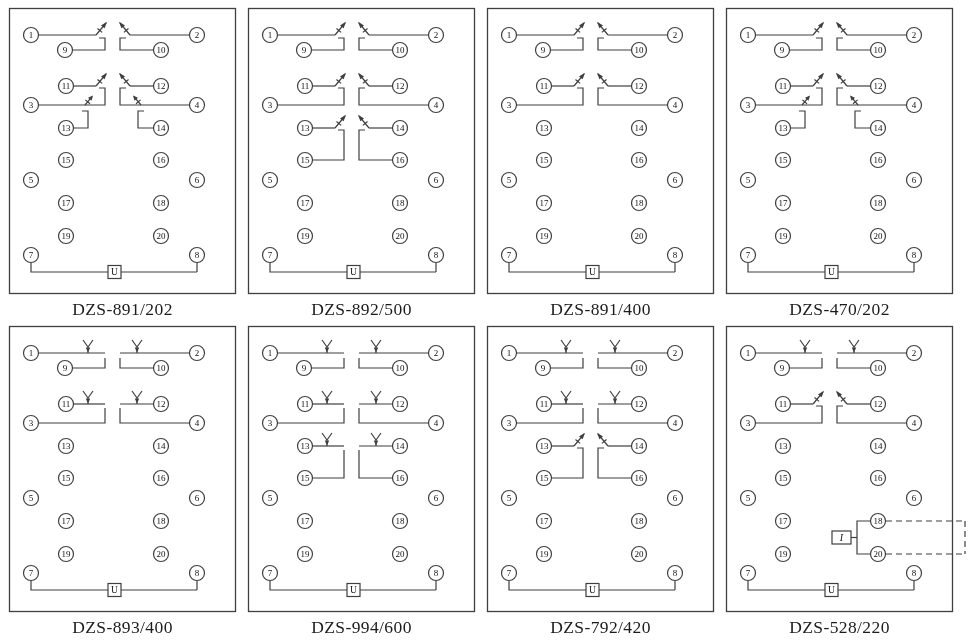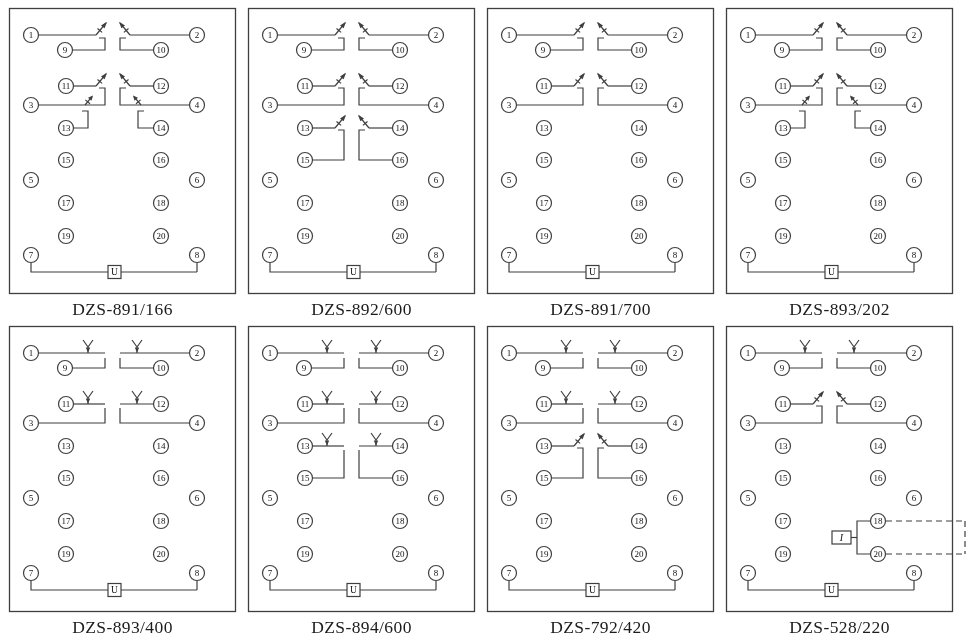--- a/index.html
+++ b/index.html
@@ -156,21 +156,21 @@
           <g>
             <circle cx="58" cy="229" r="7.5" fill="#fff" stroke="#3f3f3f" stroke-width="1.2"></circle>
             <text x="58" y="232.2" text-anchor="middle" font-size="9" fill="#111111">19</text>
           </g>
           <g>
             <circle cx="153" cy="229" r="7.5" fill="#fff" stroke="#3f3f3f" stroke-width="1.2"></circle>
             <text x="153" y="232.2" text-anchor="middle" font-size="9" fill="#111111">20</text>
           </g>
         </g>
       </svg>
-    <figcaption class="panel-label">DZS-891/166</figcaption>
+    <figcaption class="panel-label">DZS-891/202</figcaption>
   </figure>
 
   <figure class="panel">
     <svg class="diagram" width="229" height="288" viewBox="0 0 229 288">
         <rect x="1.5" y="1.5" width="226" height="285" fill="none" stroke="#3f3f3f" stroke-width="1.3"></rect>
         <g>
           <path d="M31 28 H88" fill="none" stroke="#3f3f3f" stroke-width="1.2"></path>
           <path d="M88 28 L98.0 16.0" fill="none" stroke="#3f3f3f" stroke-width="1.2"></path>
           <polygon points="99,14.8 96.6,21.3 93,18.4" fill="#3f3f3f"></polygon>
           <path d="M89.5 21.5 L94.1 25.4" fill="none" stroke="#3f3f3f" stroke-width="1.2"></path>
@@ -283,21 +283,21 @@
           <g>
             <circle cx="58" cy="229" r="7.5" fill="#fff" stroke="#3f3f3f" stroke-width="1.2"></circle>
             <text x="58" y="232.2" text-anchor="middle" font-size="9" fill="#111111">19</text>
           </g>
           <g>
             <circle cx="153" cy="229" r="7.5" fill="#fff" stroke="#3f3f3f" stroke-width="1.2"></circle>
             <text x="153" y="232.2" text-anchor="middle" font-size="9" fill="#111111">20</text>
           </g>
         </g>
       </svg>
-    <figcaption class="panel-label">DZS-892/600</figcaption>
+    <figcaption class="panel-label">DZS-892/500</figcaption>
   </figure>
 
   <figure class="panel">
     <svg class="diagram" width="229" height="288" viewBox="0 0 229 288">
         <rect x="1.5" y="1.5" width="226" height="285" fill="none" stroke="#3f3f3f" stroke-width="1.3"></rect>
         <g>
           <path d="M31 28 H88" fill="none" stroke="#3f3f3f" stroke-width="1.2"></path>
           <path d="M88 28 L98.0 16.0" fill="none" stroke="#3f3f3f" stroke-width="1.2"></path>
           <polygon points="99,14.8 96.6,21.3 93,18.4" fill="#3f3f3f"></polygon>
           <path d="M89.5 21.5 L94.1 25.4" fill="none" stroke="#3f3f3f" stroke-width="1.2"></path>
@@ -400,21 +400,21 @@
           <g>
             <circle cx="58" cy="229" r="7.5" fill="#fff" stroke="#3f3f3f" stroke-width="1.2"></circle>
             <text x="58" y="232.2" text-anchor="middle" font-size="9" fill="#111111">19</text>
           </g>
           <g>
             <circle cx="153" cy="229" r="7.5" fill="#fff" stroke="#3f3f3f" stroke-width="1.2"></circle>
             <text x="153" y="232.2" text-anchor="middle" font-size="9" fill="#111111">20</text>
           </g>
         </g>
       </svg>
-    <figcaption class="panel-label">DZS-891/700</figcaption>
+    <figcaption class="panel-label">DZS-891/400</figcaption>
   </figure>
 
   <figure class="panel">
     <svg class="diagram" width="229" height="288" viewBox="0 0 229 288">
         <rect x="1.5" y="1.5" width="226" height="285" fill="none" stroke="#3f3f3f" stroke-width="1.3"></rect>
         <g>
           <path d="M31 28 H88" fill="none" stroke="#3f3f3f" stroke-width="1.2"></path>
           <path d="M88 28 L98.0 16.0" fill="none" stroke="#3f3f3f" stroke-width="1.2"></path>
           <polygon points="99,14.8 96.6,21.3 93,18.4" fill="#3f3f3f"></polygon>
           <path d="M89.5 21.5 L94.1 25.4" fill="none" stroke="#3f3f3f" stroke-width="1.2"></path>
@@ -525,21 +525,21 @@
           <g>
             <circle cx="58" cy="229" r="7.5" fill="#fff" stroke="#3f3f3f" stroke-width="1.2"></circle>
             <text x="58" y="232.2" text-anchor="middle" font-size="9" fill="#111111">19</text>
           </g>
           <g>
             <circle cx="153" cy="229" r="7.5" fill="#fff" stroke="#3f3f3f" stroke-width="1.2"></circle>
             <text x="153" y="232.2" text-anchor="middle" font-size="9" fill="#111111">20</text>
           </g>
         </g>
       </svg>
-    <figcaption class="panel-label">DZS-893/202</figcaption>
+    <figcaption class="panel-label">DZS-470/202</figcaption>
   </figure>
 
   <figure class="panel">
     <svg class="diagram" width="229" height="288" viewBox="0 0 229 288">
         <rect x="1.5" y="1.5" width="226" height="285" fill="none" stroke="#3f3f3f" stroke-width="1.3"></rect>
         <g>
           <path d="M31 28 H97" fill="none" stroke="#3f3f3f" stroke-width="1.2"></path>
           <path d="M80 28 L80 22 M80 22 L75 15 M80 22 L85 15" fill="none" stroke="#3f3f3f" stroke-width="1.2"></path>
           <polygon points="80,27.5 77.8,22.5 82.2,22.5" fill="#3f3f3f"></polygon>
           <path d="M65 43 H97 V33" fill="none" stroke="#3f3f3f" stroke-width="1.2"></path>
@@ -759,21 +759,21 @@
           <g>
             <circle cx="58" cy="229" r="7.5" fill="#fff" stroke="#3f3f3f" stroke-width="1.2"></circle>
             <text x="58" y="232.2" text-anchor="middle" font-size="9" fill="#111111">19</text>
           </g>
           <g>
             <circle cx="153" cy="229" r="7.5" fill="#fff" stroke="#3f3f3f" stroke-width="1.2"></circle>
             <text x="153" y="232.2" text-anchor="middle" font-size="9" fill="#111111">20</text>
           </g>
         </g>
       </svg>
-    <figcaption class="panel-label">DZS-894/600</figcaption>
+    <figcaption class="panel-label">DZS-994/600</figcaption>
   </figure>
 
   <figure class="panel">
     <svg class="diagram" width="229" height="288" viewBox="0 0 229 288">
         <rect x="1.5" y="1.5" width="226" height="285" fill="none" stroke="#3f3f3f" stroke-width="1.3"></rect>
         <g>
           <path d="M31 28 H97" fill="none" stroke="#3f3f3f" stroke-width="1.2"></path>
           <path d="M80 28 L80 22 M80 22 L75 15 M80 22 L85 15" fill="none" stroke="#3f3f3f" stroke-width="1.2"></path>
           <polygon points="80,27.5 77.8,22.5 82.2,22.5" fill="#3f3f3f"></polygon>
           <path d="M65 43 H97 V33" fill="none" stroke="#3f3f3f" stroke-width="1.2"></path>

